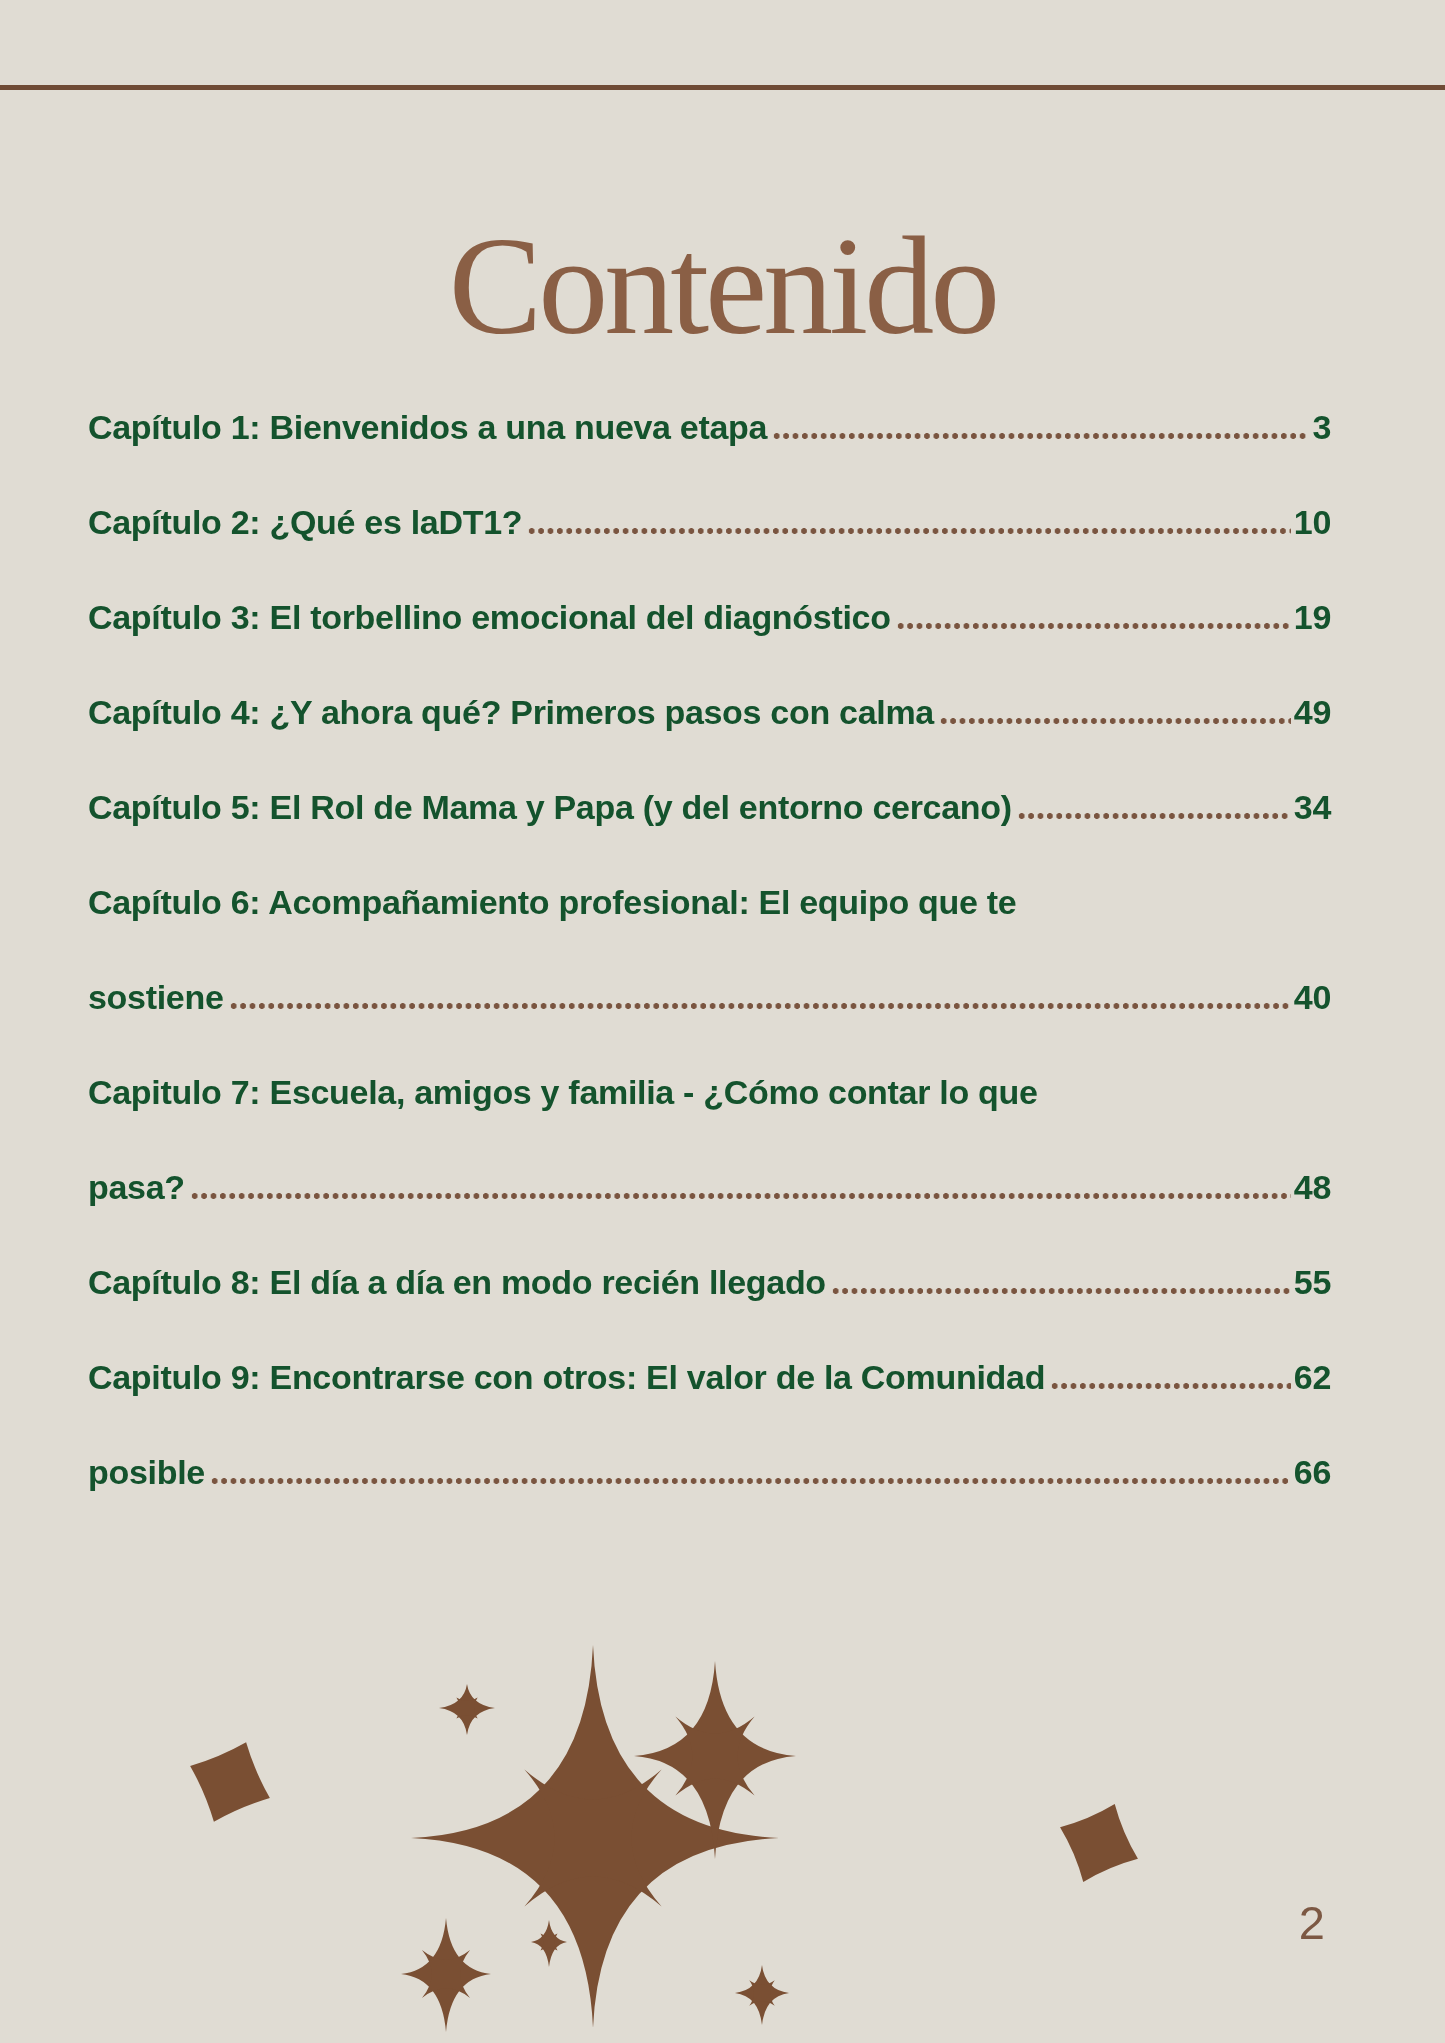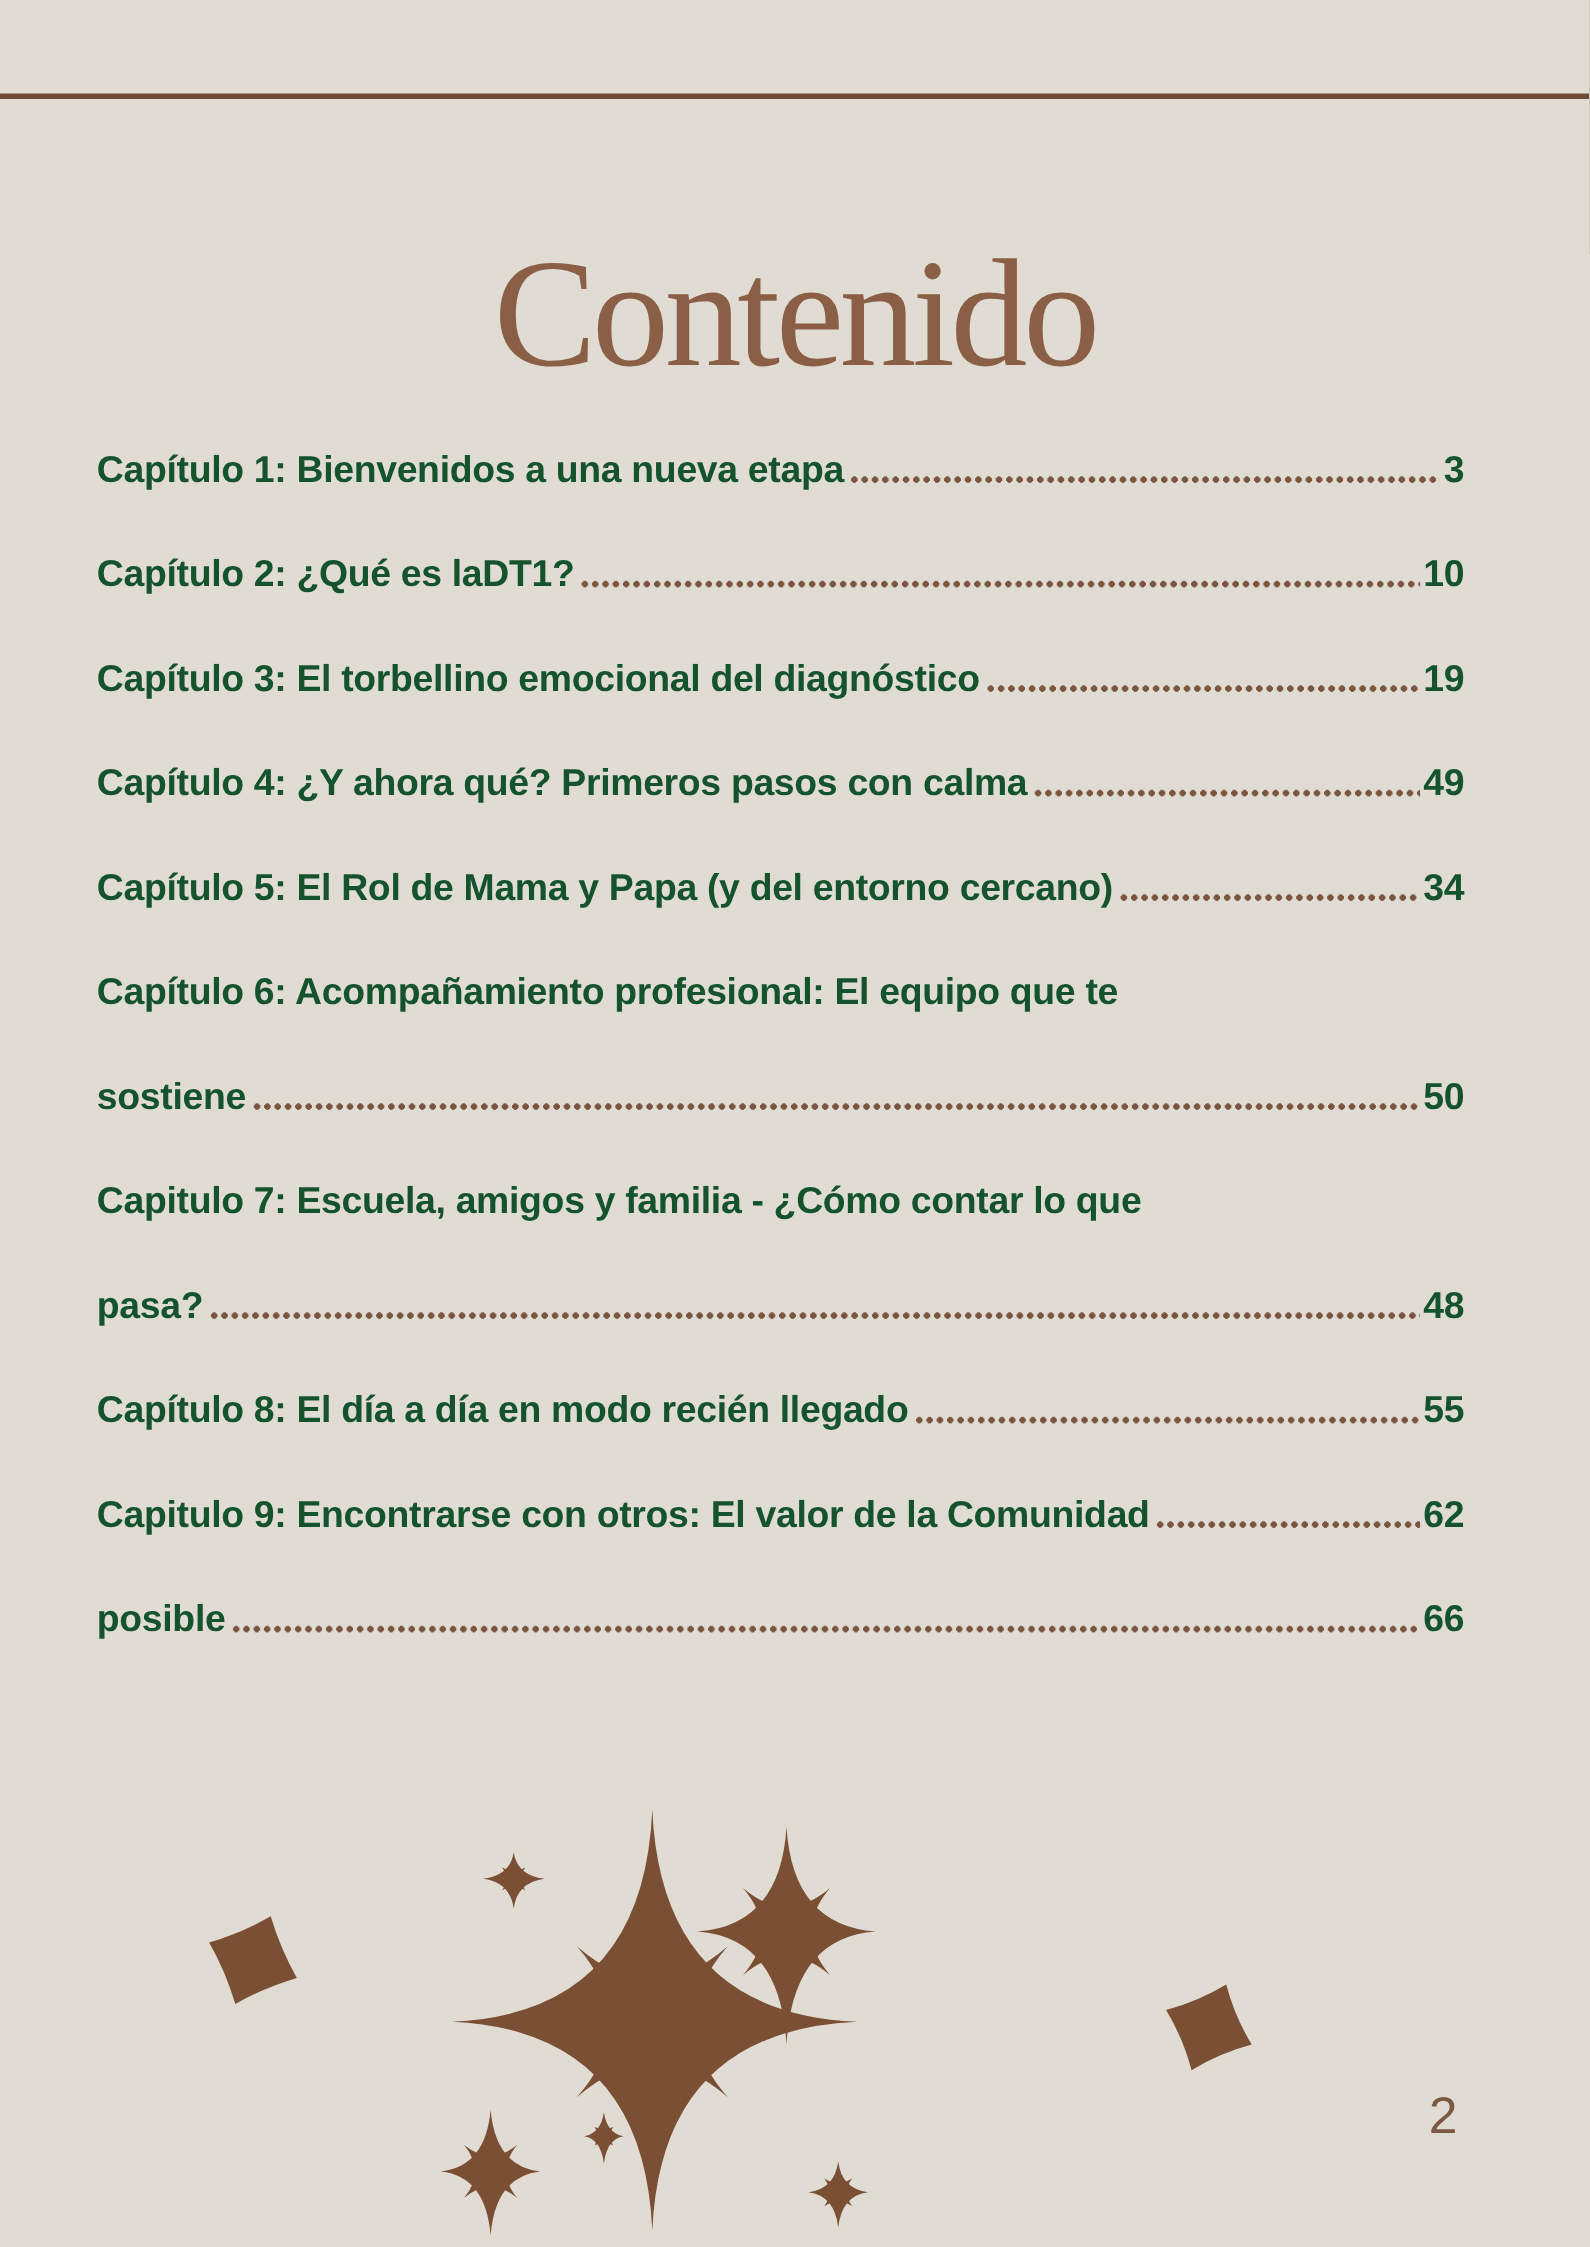--- a/index.html
+++ b/index.html
@@ -93,21 +93,21 @@
       <span class="dot-leader"></span>
       <span class="toc-page">34</span>
     </div>
 
     <div class="toc-line">
       <span class="toc-label">Capítulo 6: Acompañamiento profesional: El equipo que te</span>
     </div>
     <div class="toc-line">
       <span class="toc-label">sostiene</span>
       <span class="dot-leader"></span>
-      <span class="toc-page">50</span>
+      <span class="toc-page">40</span>
     </div>
 
     <div class="toc-line">
       <span class="toc-label">Capitulo 7: Escuela, amigos y familia - ¿Cómo contar lo que</span>
     </div>
     <div class="toc-line">
       <span class="toc-label">pasa?</span>
       <span class="dot-leader"></span>
       <span class="toc-page">48</span>
     </div>

